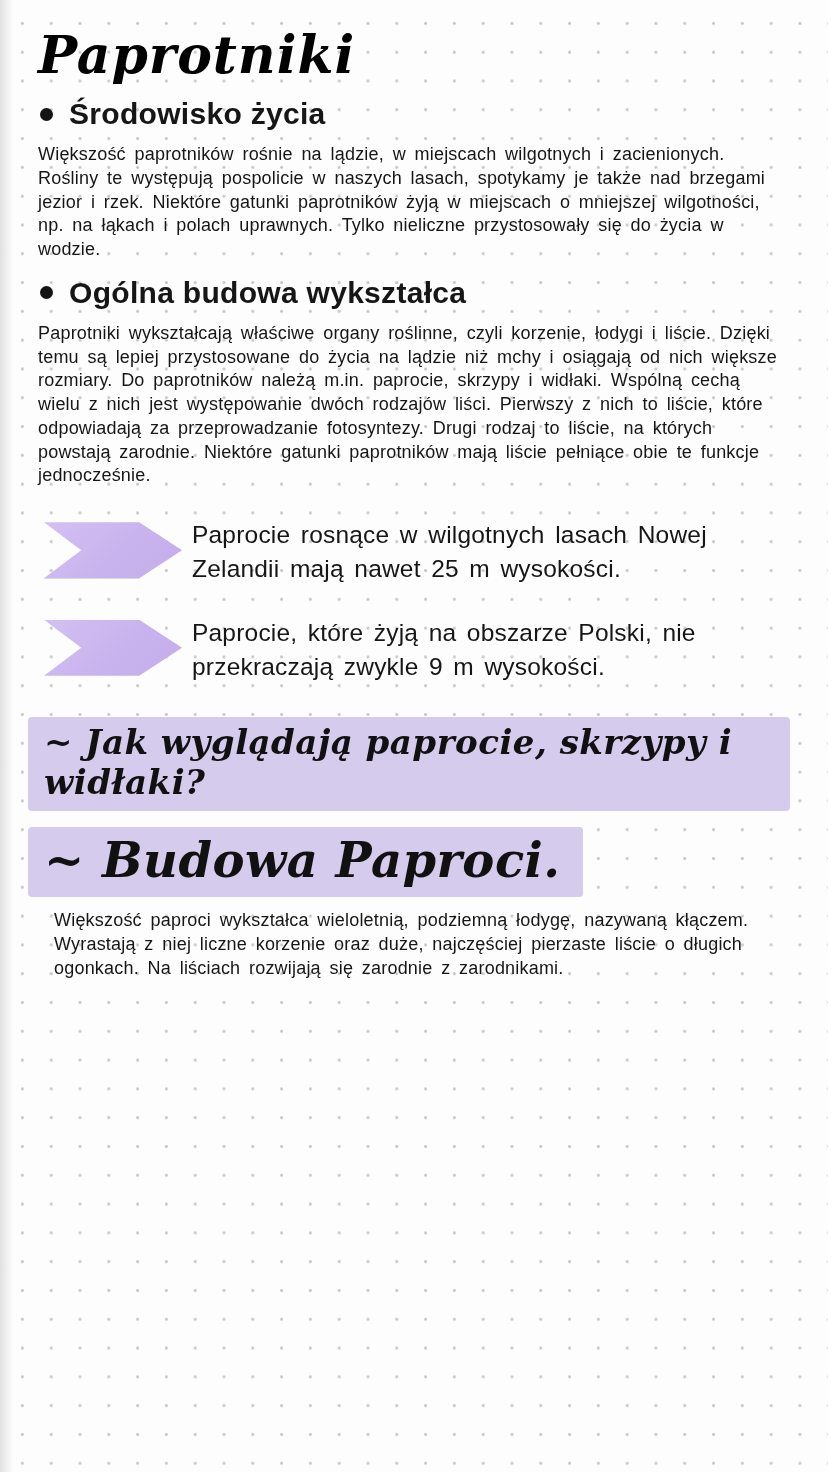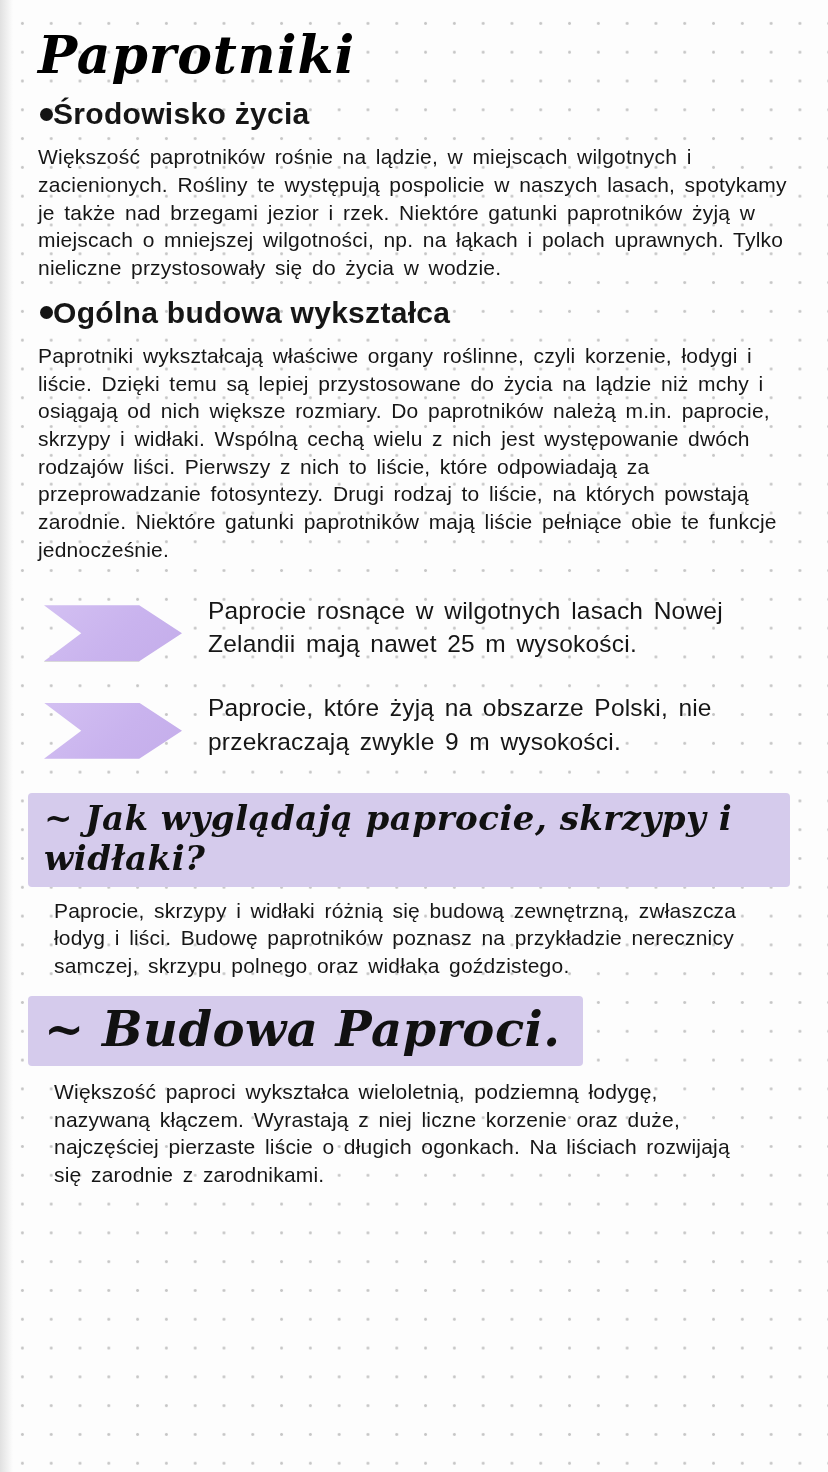--- a/index.html
+++ b/index.html
@@ -42,51 +42,52 @@
     line-height: 1.1;
     color: #000000;
     letter-spacing: 1px;
     margin-bottom: 8px;
   }
 
   
   .section-heading {
     display: flex;
     align-items: center;
+    gap: 16px;
     font-size: 30px;
     font-weight: 600;
     letter-spacing: 0.3px;
     margin: 14px 0 12px 2px;
   }
   .bullet-dot {
     width: 13px; height: 13px;
     background: #141414;
     border-radius: 50%;
     flex: 0 0 auto;
   }
 
   
   .para {
-    font-size: 21px;
+    font-size: 18px;
     line-height: 1.32;
     letter-spacing: 0.2px;
     word-spacing: 3.5px;
     max-width: 758px;
     margin-bottom: 10px;
   }
   .para.indented {
     margin-left: 16px;
     max-width: 700px;
   }
 
   
   .callout {
     display: flex;
-    align-items: flex-end;
-    gap: 26px;
+    align-items: flex-start;
+    gap: 10px;
     margin: 30px 0 0 6px;
   }
   .arrow-shape {
     flex: 0 0 auto;
     width: 138px;
     height: 56px;
     margin-top: 4px;
     background: linear-gradient(135deg, #d3c0f2 0%, #c9b3ee 55%, #c4adea 100%);
     clip-path: polygon(0% 0%, 69% 0%, 100% 50%, 69% 100%, 0% 100%, 27% 50%);
     filter: drop-shadow(-6px 6px 2px rgba(80,80,80,0.8));
@@ -148,20 +149,19 @@
   </div>
 
   <div class="callout">
     <div class="arrow-shape"></div>
     <p class="callout-text">Paprocie, które żyją na obszarze Polski, nie przekraczają zwykle 9 m wysokości.</p>
   </div>
 
   <div>
     <h2 class="script-heading lg">~ Jak wyglądają paprocie, skrzypy i widłaki?</h2>
   </div>
-  <p class="para indented">Paprocie, skrzypy i widłaki różnią się budową zewnętrzną, zwłaszcza łodyg i liści. Budowę paprotników poznasz na przykładzie nerecznicy samczej, skrzypu polnego oraz widłaka goździstego.</p>
 
   <div>
     <h2 class="script-heading md">~ Budowa Paproci.</h2>
   </div>
   <p class="para indented">Większość paproci wykształca wieloletnią, podziemną łodygę, nazywaną kłączem. Wyrastają z niej liczne korzenie oraz duże, najczęściej pierzaste liście o długich ogonkach. Na liściach rozwijają się zarodnie z zarodnikami.</p>
 
 </div>
 
 </body></html>

